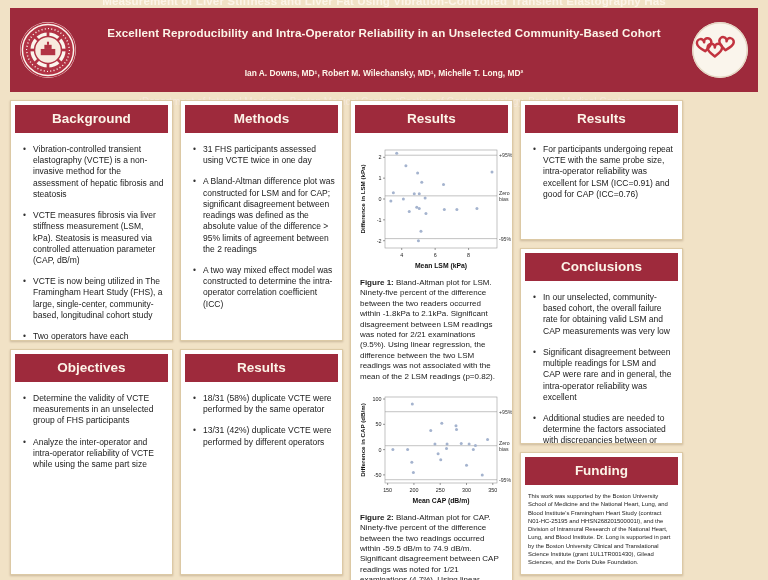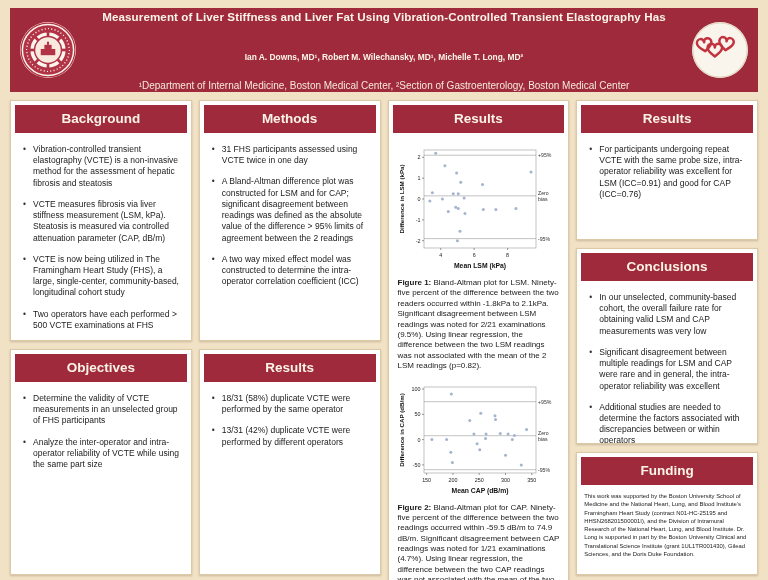--- a/index.html
+++ b/index.html
@@ -10,21 +10,21 @@
   .header-band{position:absolute;left:10px;top:8px;width:748px;height:84px;
     background:#9E2A3C;display:flex;align-items:center;}
   .logo{width:58px;height:58px;flex:none;margin:0 9px;}
   .header-center{flex:1;display:flex;flex-direction:column;align-items:center;justify-content:center;
     color:#FCF4E8;text-align:center;padding:0 2px;gap:16px;}
   .title-line{font-size:11.6px;font-weight:bold;line-height:1.3;letter-spacing:.1px;}
   .authors{font-size:8.4px;font-weight:bold;margin-top:12px;}
   .affiliations{font-size:10px;margin-top:2px;color:#F6E9DB;}
 
   
-  .columns{position:absolute;left:10px;top:100px;width:748px;height:475px;display:flex;gap:7px;}
+  .columns{position:absolute;left:10px;top:100px;width:673px;height:475px;display:flex;gap:7px;}
   .col{flex:1;display:flex;flex-direction:column;gap:8px;min-width:0;}
   .panel{background:#FFFFFF;border:1px solid #DCC9A5;box-shadow:0 1px 2px rgba(90,60,30,.25);
     display:flex;flex-direction:column;box-sizing:border-box;}
   .h241{height:241px;flex:none;}
   .h140{height:140px;flex:none;}
   .h196{height:196px;flex:none;}
   .grow{flex:1;}
   .panel-header{margin:4px 4px 0 4px;background:#9E2A3C;color:#FCF3E7;font-weight:bold;
     font-size:13.5px;text-align:center;padding:6px 0 7px 0;flex:none;}
   .panel-body{padding:11px 7px 4px 9px;flex:1;overflow:hidden;}
@@ -63,20 +63,21 @@
         <line x1="42" y1="14" x2="35" y2="21"></line>
           <line x1="21" y1="35" x2="14" y2="42"></line>
       </g>
       <circle cx="28" cy="28" r="13" fill="#F8EADF" stroke="#B23345" stroke-width="1.4"></circle>
       <rect x="21" y="27" width="14" height="6" fill="#B23345"></rect>
       <rect x="24.5" y="23" width="7" height="4" fill="#B23345"></rect>
       <rect x="27" y="20" width="2" height="3" fill="#B23345"></rect>
     </svg>
     <div class="header-center">
       <div class="title-line">Measurement of Liver Stiffness and Liver Fat Using Vibration-Controlled Transient Elastography Has</div>
+      <div class="title-line">Excellent Reproducibility and Intra-Operator Reliability in an Unselected Community-Based Cohort</div>
       <div class="authors">Ian A. Downs, MD¹, Robert M. Wilechansky, MD¹, Michelle T. Long, MD²</div>
       <div class="affiliations">¹Department of Internal Medicine, Boston Medical Center, ²Section of Gastroenterology, Boston Medical Center</div>
     </div>
     <svg class="logo" viewBox="0 0 56 56">
       <circle cx="28" cy="28" r="27" fill="#FAF5EC"></circle>
       <circle cx="28" cy="28" r="26.2" fill="none" stroke="#E3D5C2" stroke-width="1.2"></circle>
       <g fill="none" stroke="#C2333F" stroke-width="2.4" stroke-linejoin="round">
         <path transform="translate(5,16) rotate(-8 8 7)" d="M8 4.6 C8 2.2 6.3 1 4.7 1 C2.6 1 1 2.7 1 4.8 C1 8.2 4.5 10.6 8 13.2 C11.5 10.6 15 8.2 15 4.8 C15 2.7 13.4 1 11.3 1 C9.7 1 8 2.2 8 4.6 Z"></path>
         <path transform="translate(15,21)" d="M8 4.6 C8 2.2 6.3 1 4.7 1 C2.6 1 1 2.7 1 4.8 C1 8.2 4.5 10.6 8 13.2 C11.5 10.6 15 8.2 15 4.8 C15 2.7 13.4 1 11.3 1 C9.7 1 8 2.2 8 4.6 Z"></path>
         <path transform="translate(26,15) rotate(8 8 7)" d="M8 4.6 C8 2.2 6.3 1 4.7 1 C2.6 1 1 2.7 1 4.8 C1 8.2 4.5 10.6 8 13.2 C11.5 10.6 15 8.2 15 4.8 C15 2.7 13.4 1 11.3 1 C9.7 1 8 2.2 8 4.6 Z"></path>

